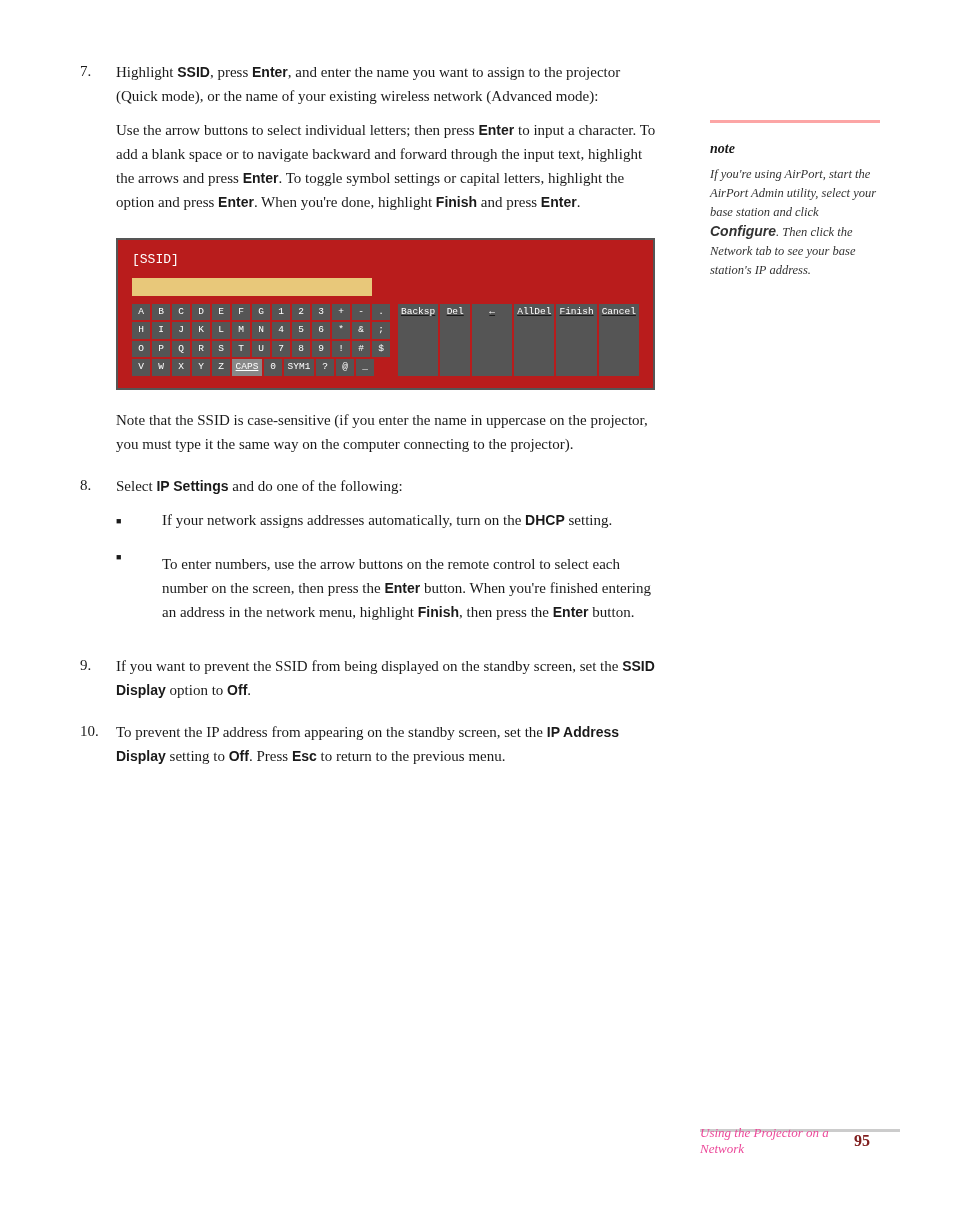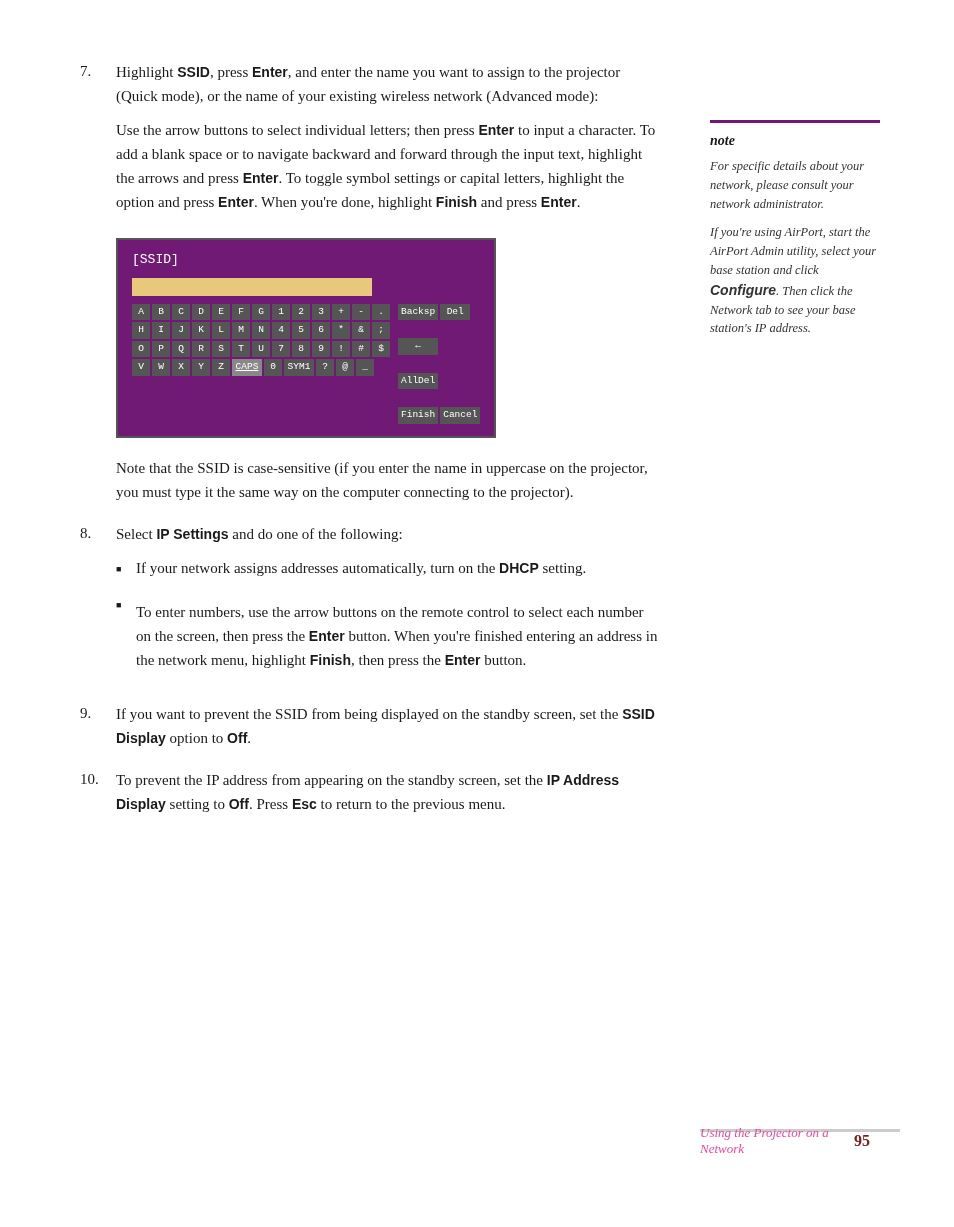--- a/index.html
+++ b/index.html
@@ -54,21 +54,21 @@
       margin-bottom: 10px;
       line-height: 1.6;
     }
 
     .step-content p:last-child {
       margin-bottom: 0;
     }
 
     
     .keyboard-box {
-      background: #701a75;
+      background: #b91c1c;
       border: 2px solid #555;
       padding: 10px 14px 12px 14px;
       margin: 14px 0 18px 0;
       display: inline-block;
       min-width: 360px;
     }
 
     .kb-title {
       color: #ffffff;
       font-family: 'Courier New', monospace;
@@ -115,41 +115,41 @@
       min-width: 30px;
     }
 
     .kb-key.highlight {
       background: #888888;
       text-decoration: underline;
     }
 
     .kb-right-group {
       display: flex;
-      flex-direction: column;
-      gap: 18px;
+      gap: 2px;
       margin-left: 8px;
+      text-decoration: underline;
     }
 
     .kb-right-row {
       display: flex;
       gap: 2px;
     }
 
     
     .bold-mono {
       font-family: Liberation Sans, sans-serif;
       font-weight: bold;
       font-size: 14px;
     }
 
     
     .note-box {
-      border-top: 3px solid #701a75;
-      padding-top: 10px;
+      border-top: 3px solid #fca5a5;
+      padding-top: 18px;
       margin-top: 60px;
     }
 
     .note-title {
       font-style: italic;
       font-weight: bold;
       font-size: 14px;
       margin-bottom: 8px;
     }
 
@@ -220,20 +220,21 @@
       padding-top: 6px;
     }
 
     .bullet-content {
       flex: 1;
     }
 
     .bullet-content p {
       margin-bottom: 8px;
       line-height: 1.6;
+      margin-left: 26px;
     }
 
     .sub-paragraph {
       margin-top: 8px;
       line-height: 1.6;
     }
   </style>
 </head>
 <body>
 
@@ -394,21 +395,20 @@
         </p>
       </div>
     </div>
 
   </div>
 
   <div class="sidebar">
     <div class="note-box">
       <div class="note-title">note</div>
       <div class="note-text">
-        <p>For specific details about your network, please consult your network administrator.</p>
         <p>
           If you're using AirPort, start the AirPort Admin utility, select your base station and click <span class="bold-mono">Configure</span>. Then click the Network tab to see your base station's IP address.
         </p>
       </div>
     </div>
 
     <div class="footer-rule"></div>
     <div class="page-footer">
       <span class="footer-text">Using the Projector on a Network</span>
       <span class="footer-page-num">95</span>

